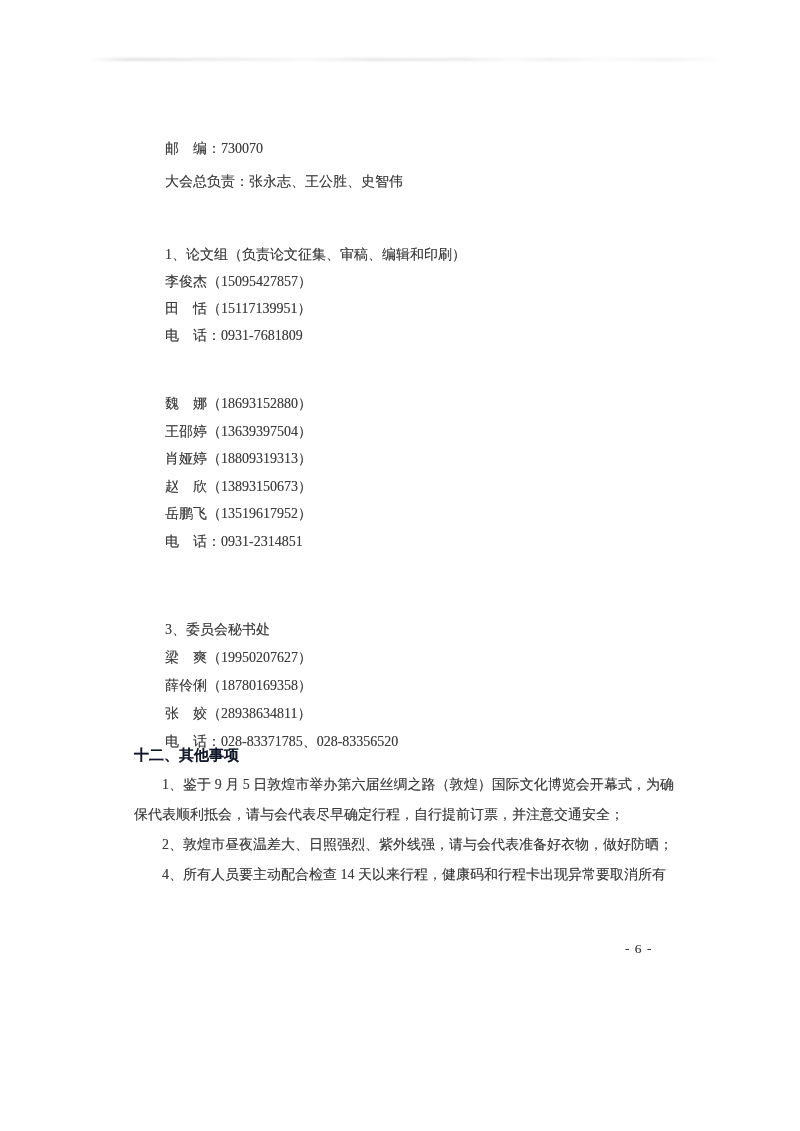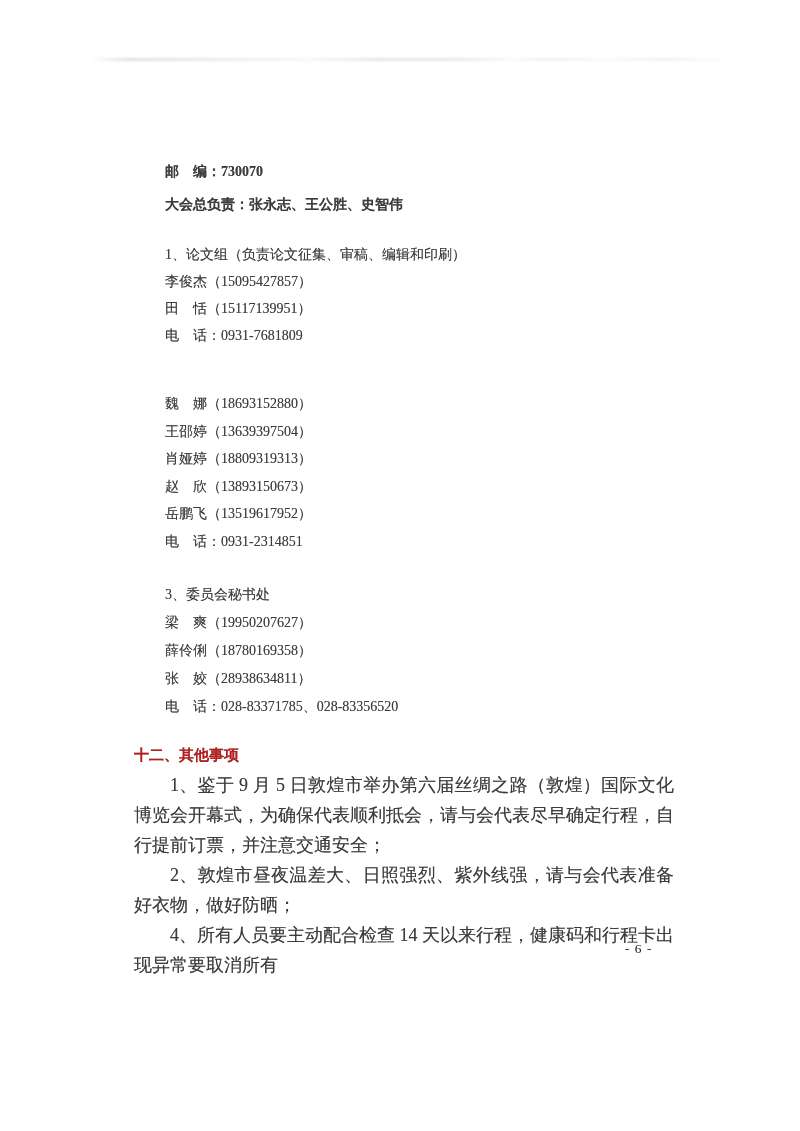--- a/index.html
+++ b/index.html
@@ -40,50 +40,49 @@
   }
   .line {
     margin: 0;
     font-size: 14px;
     white-space: pre;
     text-shadow: 0 0 0.5px rgba(70,70,70,0.55);
   }
   .contact-block {
     position: absolute;
     left: 165px;
-    top: 155px;
-    font-weight: bold;
+    top: 132px;
   }
   .contact-block .line { line-height: 33px; }
 
   .group { position: absolute; left: 165px; margin-top: 12px; }
   .group-1 { top: 229px; }
   .group-1 .line { line-height: 27px; }
   .group-2 { top: 378px; }
   .group-2 .line { line-height: 27.5px; }
-  .group-3 { top: 569px; }
+  .group-3 { top: 604px; }
   .group-3 .line { line-height: 28px; }
 
   .other-matters {
     position: absolute;
     left: 134px;
     top: 740px;
     width: 540px;
   }
   .section-heading {
     margin: 0;
     font-size: 15px;
     font-weight: bold;
     line-height: 30px;
-    color: #b91c1c;
+    color: #0f172a;
     text-shadow: 0 0 0.5px rgba(60,60,60,0.55);
   }
   .notice-item {
     margin: 0;
-    font-size: 18px;
+    font-size: 14px;
     line-height: 30px;
     text-align: justify;
     text-indent: 2em;
     text-shadow: 0 0 0.5px rgba(70,70,70,0.55);
   }
   .page-number {
     position: absolute;
     left: 625px;
     top: 941px;
     font-size: 13.5px;

